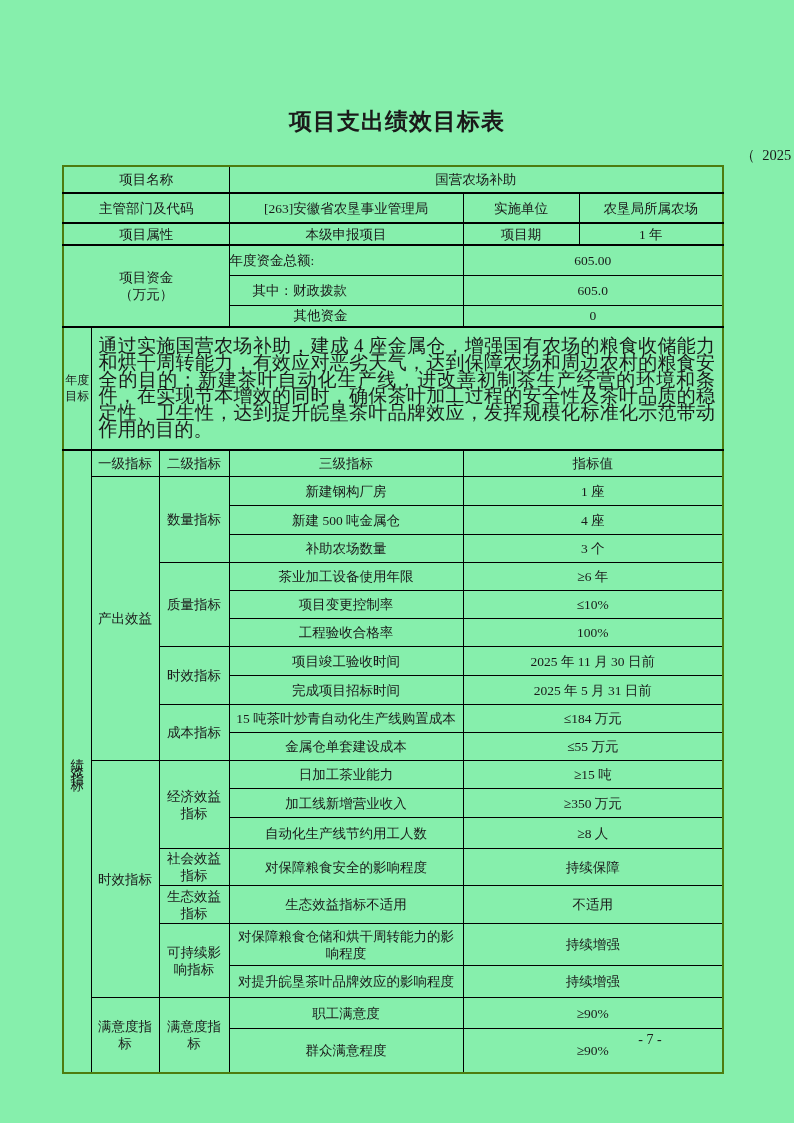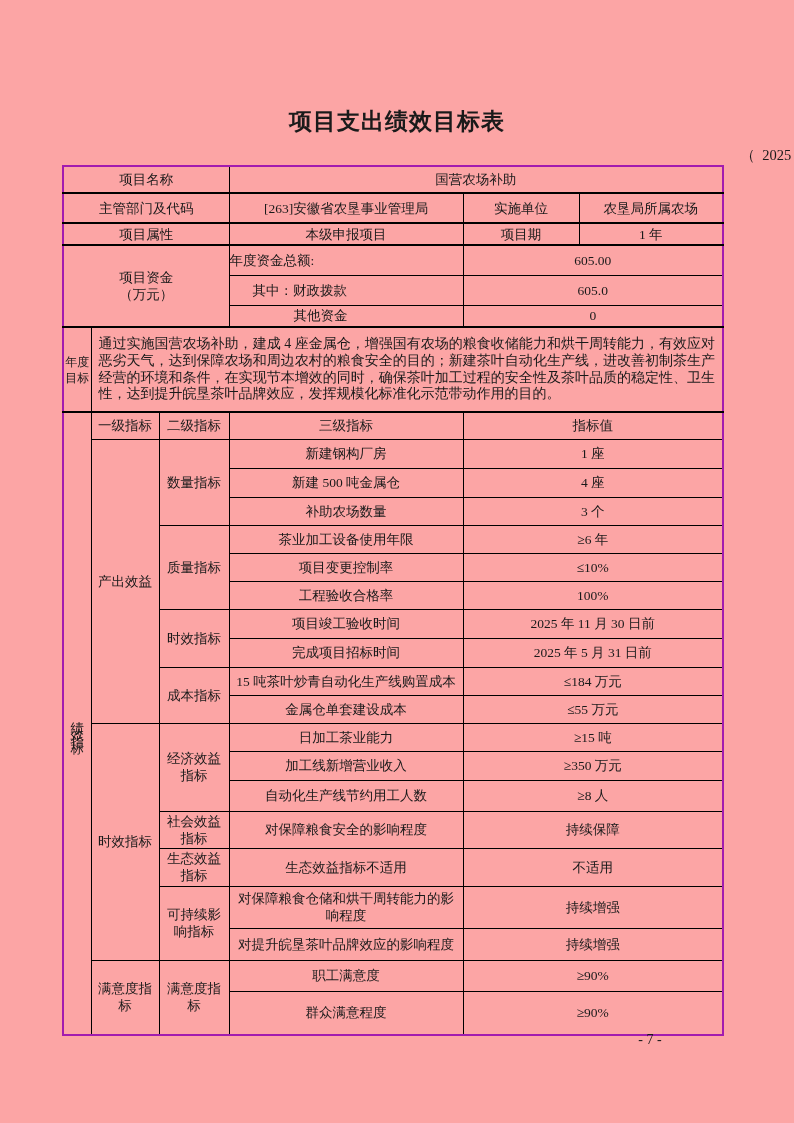--- a/index.html
+++ b/index.html
@@ -1,55 +1,55 @@
 <!DOCTYPE html>
 <html><head>
 <meta charset="utf-8">
 <style>
   html,body{margin:0;padding:0;background:#888;}
   .page{
     position:relative;
     width:794px;height:1123px;
     margin:0 auto;
-    background:#fca5a5;
+    background:#86efac;
     font-family:"Liberation Serif","DejaVu Serif",serif;
     color:#1a1a1a;
     overflow:hidden;
   }
   .doc-title{
     position:absolute;top:106px;left:0;width:794px;
     text-align:center;font-size:23px;font-weight:bold;
     letter-spacing:1px;margin:0;
   }
   .doc-subtitle{
     position:absolute;top:146px;left:0;width:794px;
     text-align:right;font-size:14.5px;white-space:pre;margin-left:48px;
   }
   table.main{
     position:absolute;top:165px;left:62px;
     width:660px;table-layout:fixed;
-    border-collapse:collapse;border:2px solid #a21caf;
+    border-collapse:collapse;border:2px solid #4d7c0f;
   }
   td{
     border:1px solid #000;
     text-align:center;vertical-align:middle;
     font-size:13.5px;line-height:17px;
     padding:1px 2px;
     word-break:break-all;
   }
   tr.sep td{border-top-width:2px;}
   td.left{text-align:left;}
   td.pad1{padding-left:0;}
   td.pad2{padding-left:23px;}
   td.pad3{padding-left:64px;}
   td.prelines{white-space:pre-line;}
   td.goal-label{font-size:12px;padding:0;line-height:16px;}
   td.goal-text{
     text-align:justify;vertical-align:middle;
-    padding:4px 7px;line-height:16.8px;font-size:14px;
+    padding:10px 7px;line-height:16.8px;font-size:19px;
   }
   td.vcell{
     writing-mode:vertical-rl;text-orientation:upright;
     letter-spacing:7px;padding:0;font-size:13.5px;
   }
   td.no-pad{padding:2px;margin-top:7px;}
   .page-number{
     position:absolute;top:1032px;left:627px;
     width:46px;text-align:center;font-size:14px;
   }

